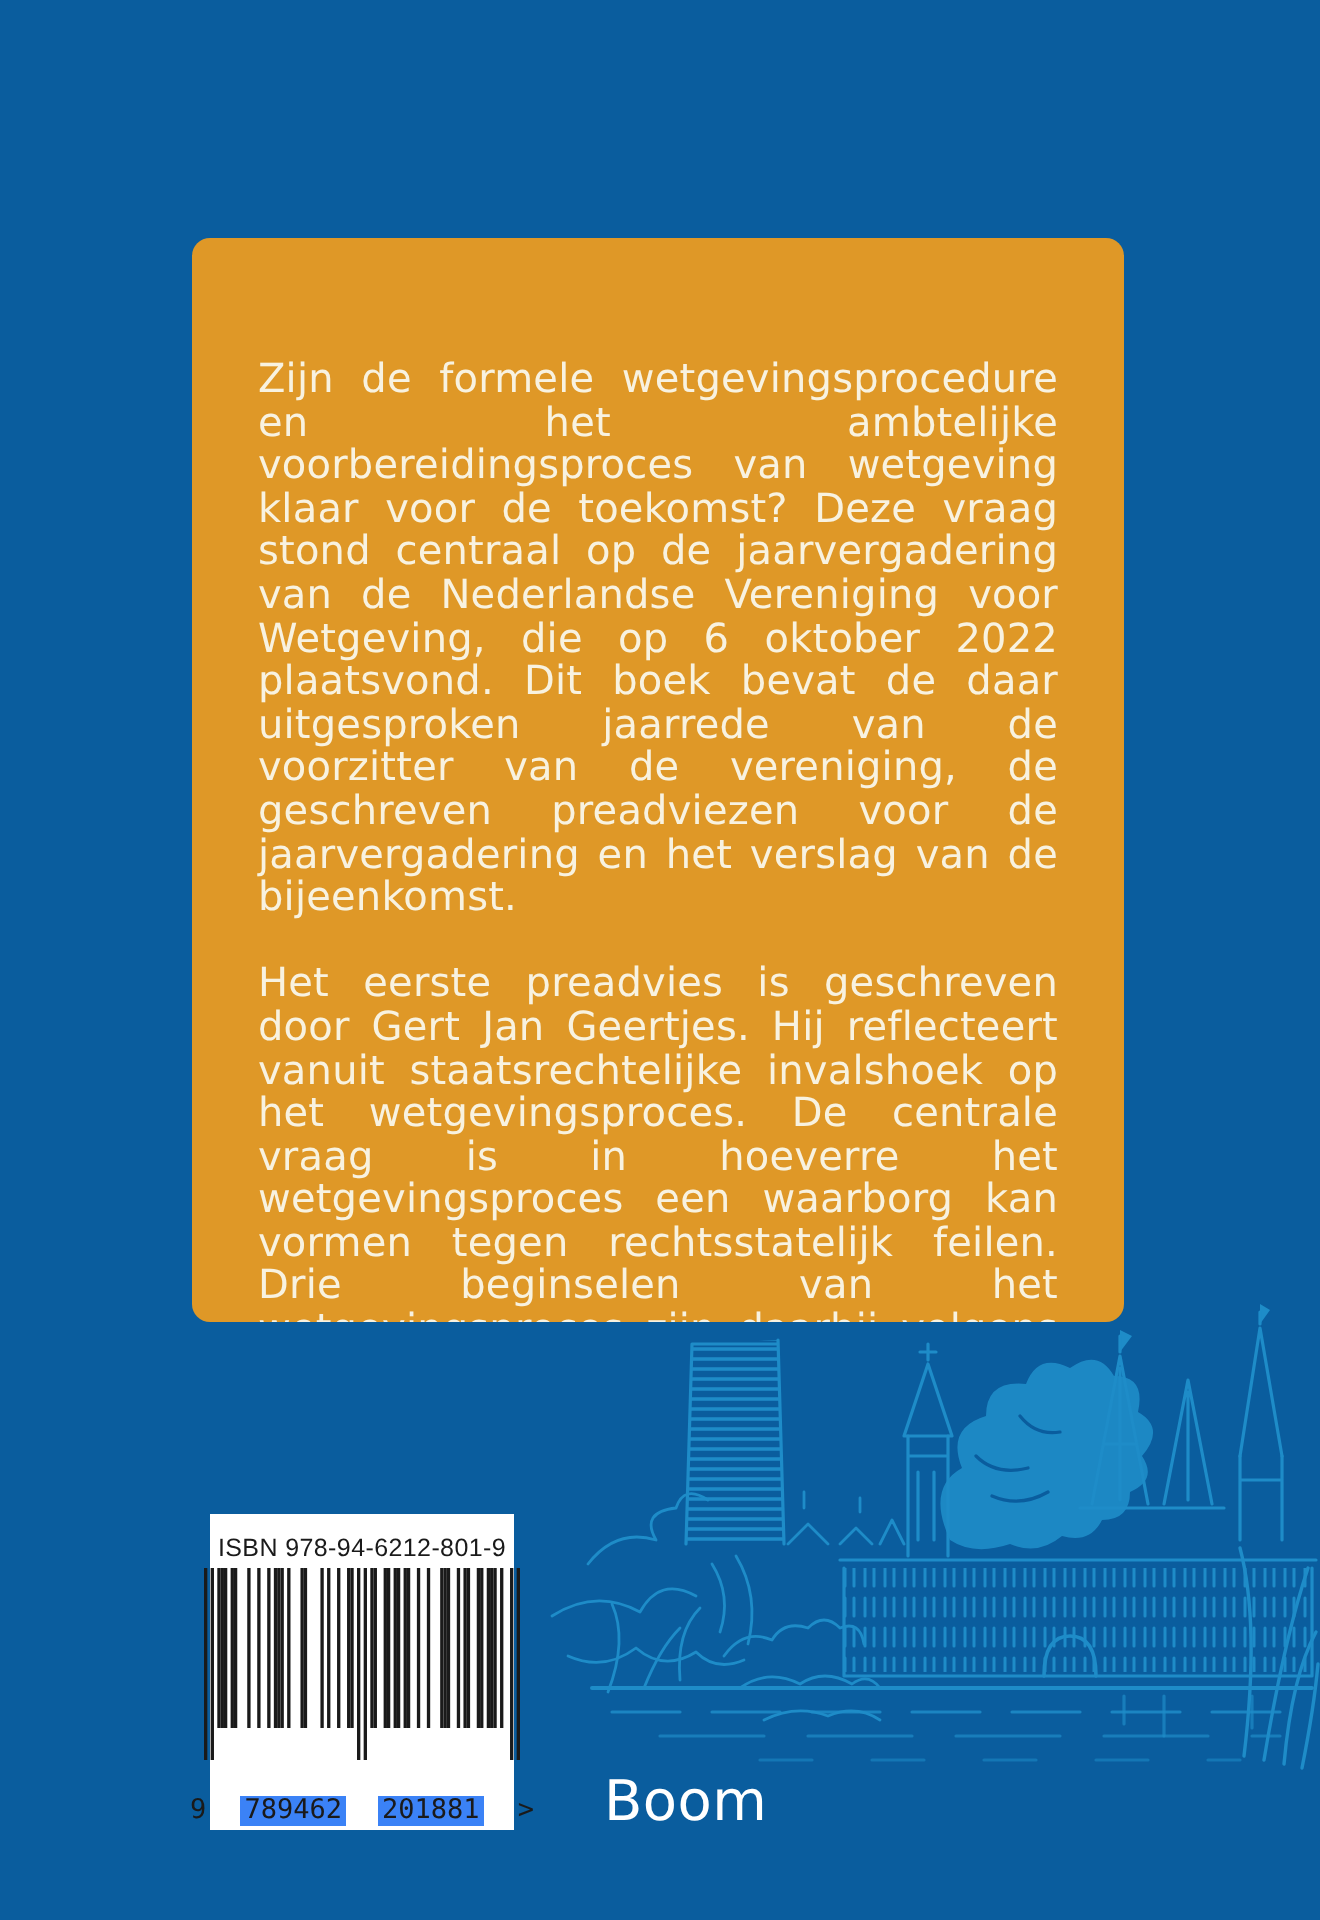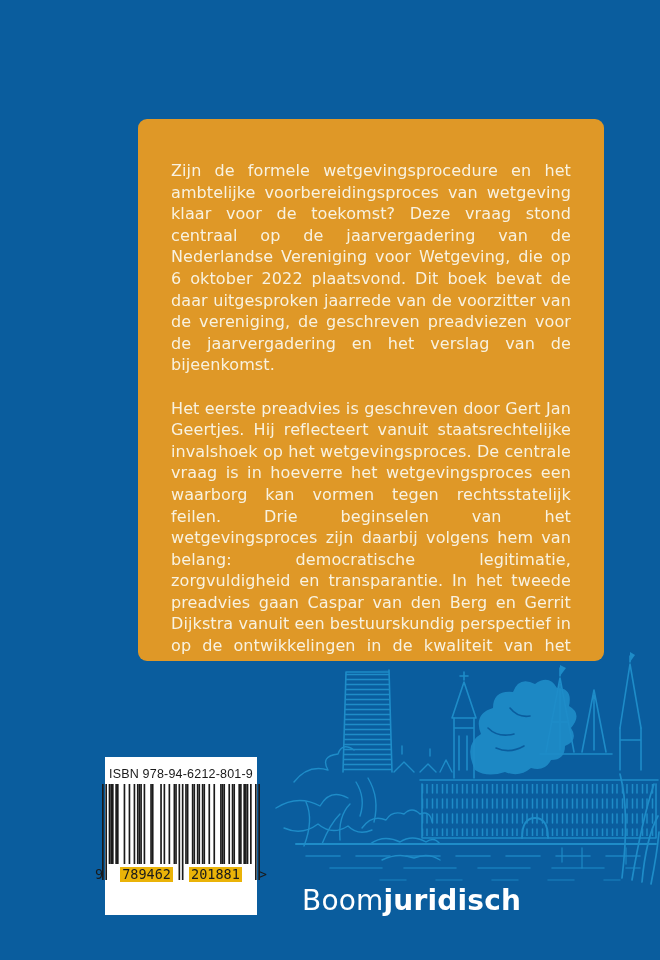--- a/index.html
+++ b/index.html
@@ -21,27 +21,26 @@
   .skyline{
     position:absolute;left:270px;top:632px;width:390px;height:328px;
     color:var(--ill);
   }
   
   .blurb-panel{
     position:absolute;left:96px;top:119px;width:466px;height:542px;
     box-sizing:border-box;
     background:var(--orange);
     border-radius:9px;
-    padding:41px 33px 0 33px;
+    padding:60px 33px 0 33px;
     color:var(--cream);
-    font-size:16px;line-height:21.6px;
+    font-size:20px;line-height:21.6px;
     text-align:justify;
     letter-spacing:0.1px;
     overflow:hidden;
-    margin-left:42px;
   }
   .blurb-panel p{margin:0 0 21.6px 0;}
   
   .barcode-panel{
     position:absolute;left:105px;top:757px;width:152px;height:158px;
     background:#FFFFFF;
     box-sizing:border-box;
     display:flex;flex-direction:column;align-items:center;
     padding-top:10px;
   }
@@ -52,21 +51,21 @@
   }
   .barcode-svg{width:158px;height:100px;margin-top:3px;}
   .barcode-digits{
     width:174px;
     margin-top:-17px;
     display:flex;justify-content:space-between;align-items:flex-end;
     font-family:"DejaVu Sans Mono","Liberation Mono",monospace;
     font-size:13.5px;color:var(--ink);
     line-height:15px;
   }
-  .barcode-digits .grp{background:#eab308;padding:0 2px;}
+  .barcode-digits .grp{background:#3b82f6;padding:0 2px;margin-top:31px;}
   .barcode-digits .edge{background:transparent;padding:0 1px;}
   
   .publisher-logo{
     position:absolute;left:302px;top:886px;
     display:flex;align-items:baseline;
     color:#FFFFFF;
     font-size:28px;line-height:30px;
     letter-spacing:0.2px;
     white-space:nowrap;
   }
@@ -221,16 +220,15 @@
     <div class="barcode-digits">
       <span class="edge">9</span>
       <span class="grp">789462</span>
       <span class="grp">201881</span>
       <span class="edge">&gt;</span>
     </div>
   </div>
 
   <div class="publisher-logo">
     <span class="w1">Boom</span>
-    <span class="w2">juridisch</span>
   </div>
 
 </div>
 
 </body></html>

